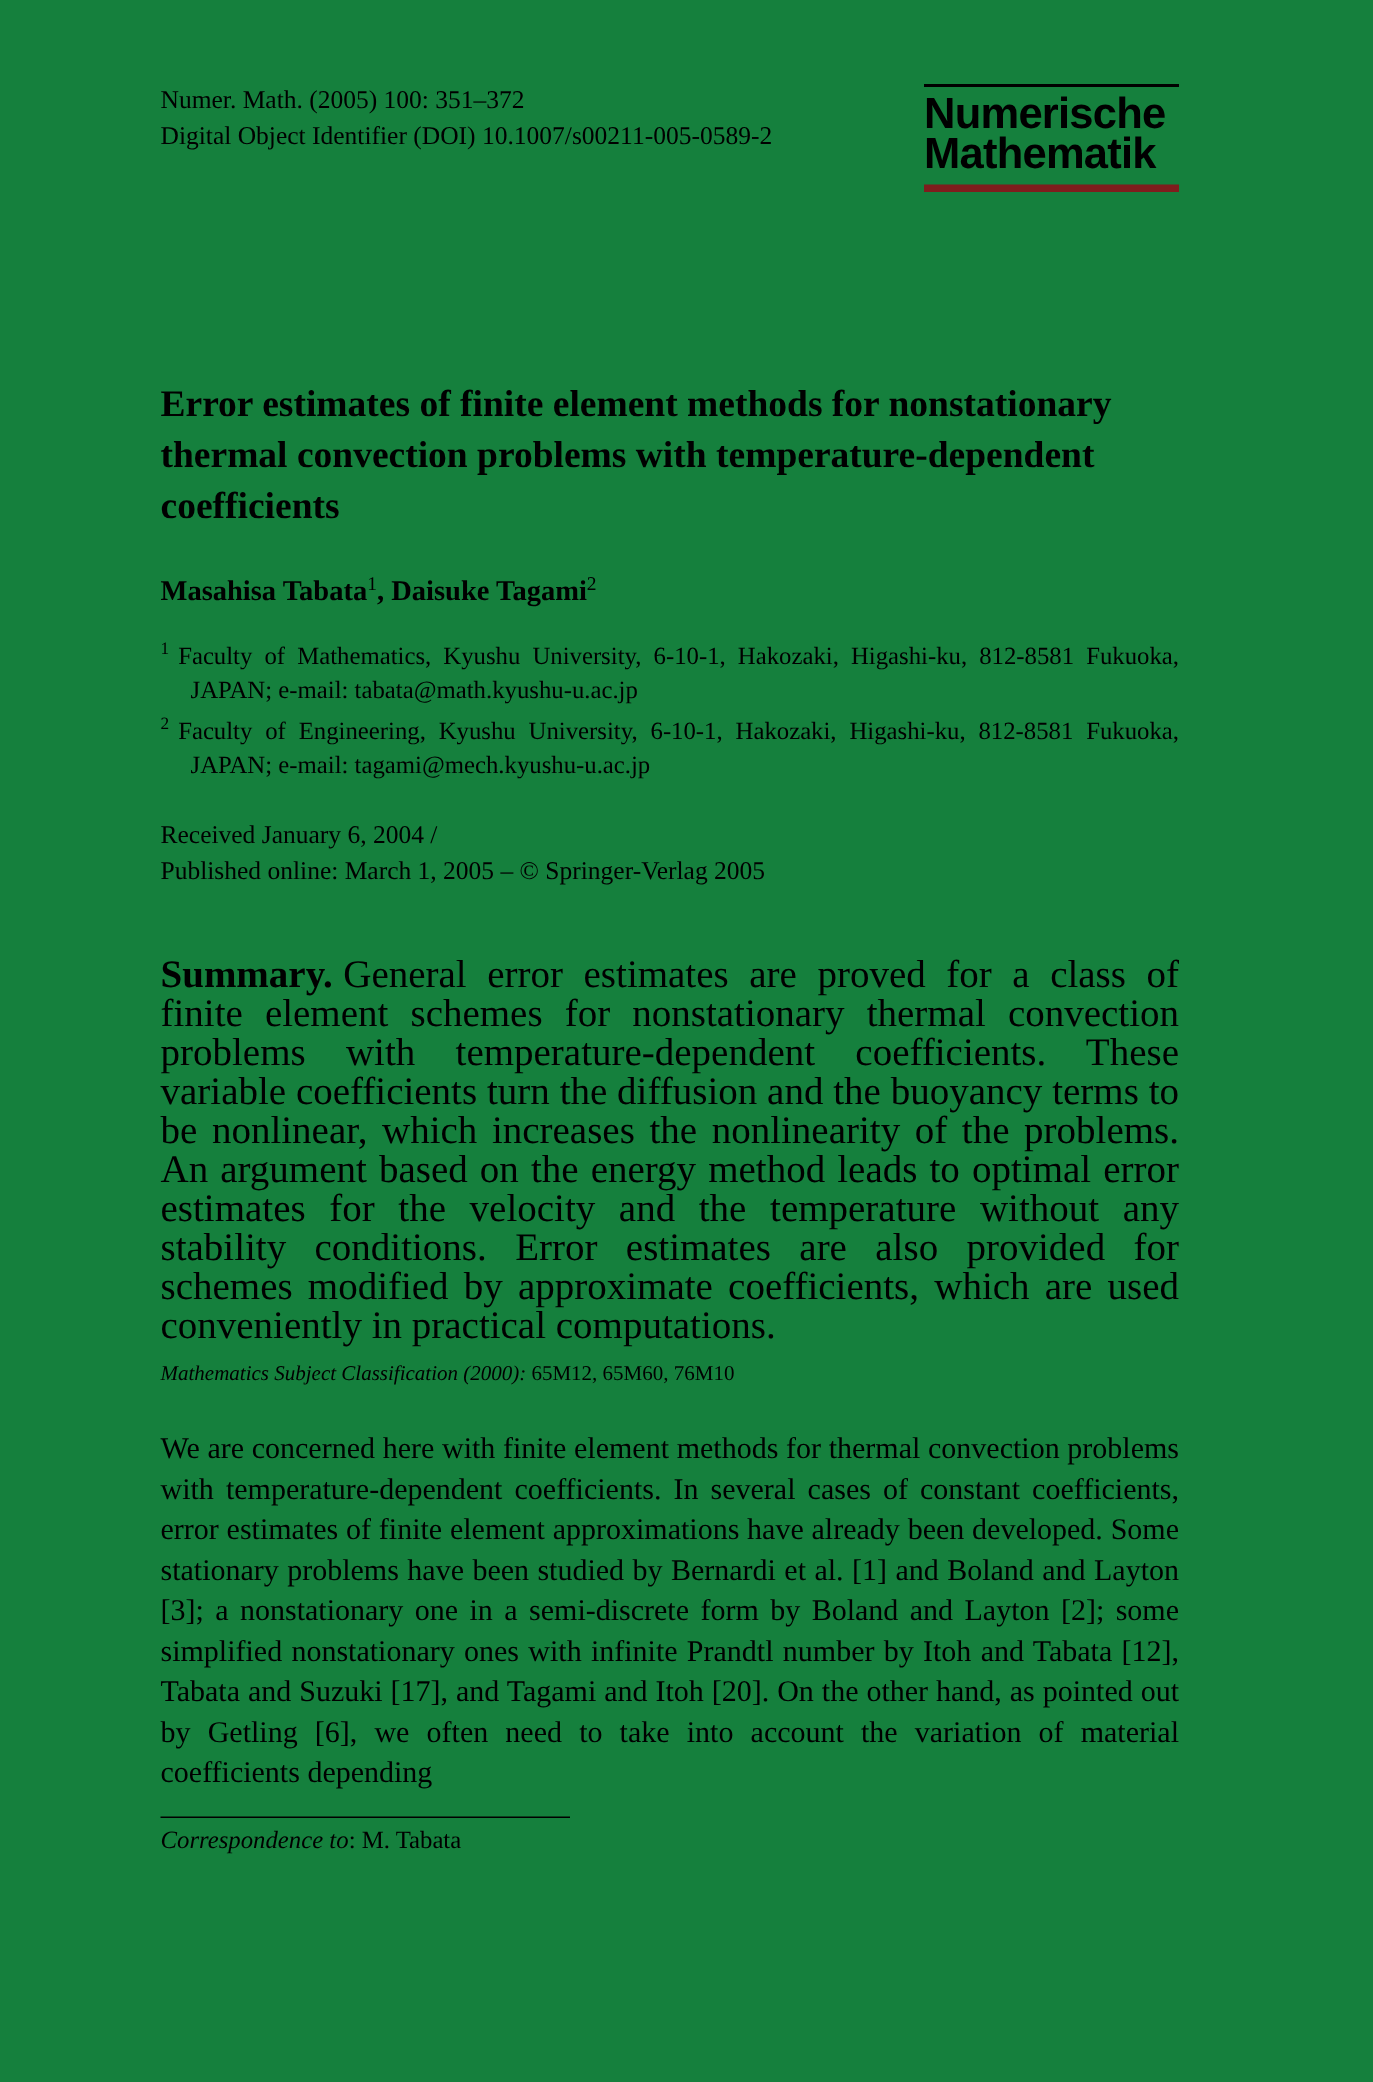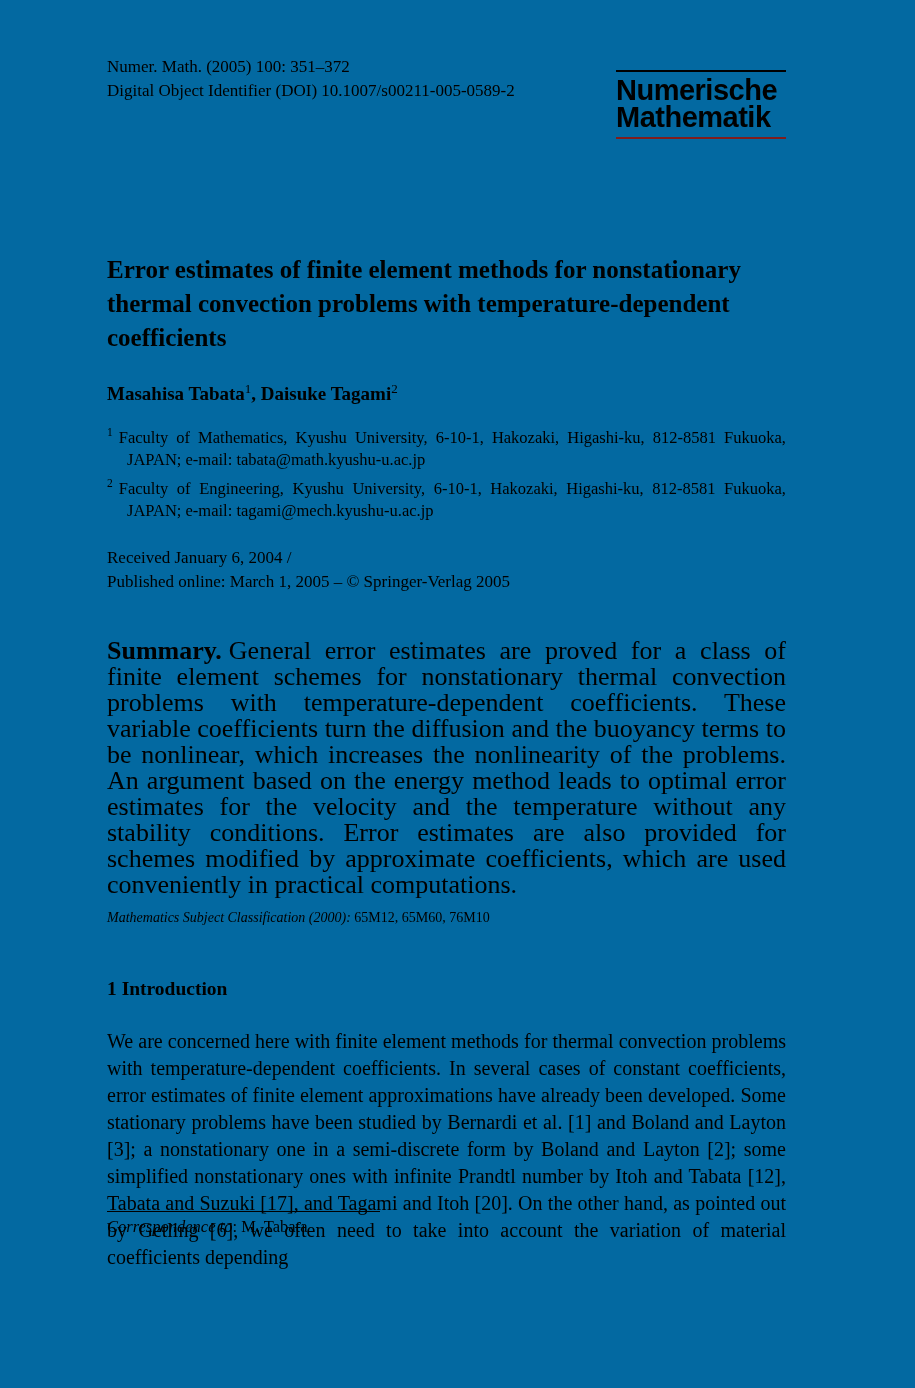--- a/index.html
+++ b/index.html
@@ -4,41 +4,41 @@
 <style>
   html, body {
     margin: 0;
     padding: 0;
     background: #ffffff;
   }
   .page {
     position: relative;
     width: 915px;
     height: 1388px;
-    background: #0369a1;
+    background: #15803d;
     color: #000000;
     font-family: "Liberation Serif", serif;
     overflow: hidden;
     box-sizing: border-box;
     padding: 55px 129px 0 107px;
   }
   
   .journal-head {
     font-size: 17px;
     line-height: 24px;
   }
   .journal-head p { margin: 0; }
   
   .logo {
     position: absolute;
-    top: 70px;
+    top: 56px;
     right: 129px;
     width: 170px;
     border-top: 2px solid #000;
-    border-bottom: 2px solid #7f1d1d;
+    border-bottom: 5px solid #7f1d1d;
     padding: 5px 0 6px 0;
     box-sizing: border-box;
   }
   .logo-text {
     font-family: "Liberation Sans", sans-serif;
     font-weight: bold;
     font-size: 29px;
     line-height: 27px;
     letter-spacing: -0.5px;
     white-space: nowrap;
@@ -147,19 +147,18 @@
 
   <div class="dates">
     <p>Received January 6, 2004 /</p>
     <p>Published online: March 1, 2005 – © Springer-Verlag 2005</p>
   </div>
 
   <p class="summary"><span class="lead">Summary.</span><span>General error estimates are proved for a class of finite element schemes for nonstationary thermal convection problems with temperature-dependent coefficients. These variable coefficients turn the diffusion and the buoyancy terms to be nonlinear, which increases the nonlinearity of the problems. An argument based on the energy method leads to optimal error estimates for the velocity and the temperature without any stability conditions. Error estimates are also provided for schemes modified by approximate coefficients, which are used conveniently in practical computations.</span></p>
 
   <p class="msc"><span class="msc-label">Mathematics Subject Classification (2000):</span><span> 65M12, 65M60, 76M10</span></p>
 
-  <h2 class="section-heading">1 Introduction</h2>
 
   <p class="body-par">We are concerned here with finite element methods for thermal convection problems with temperature-dependent coefficients. In several cases of constant coefficients, error estimates of finite element approximations have already been developed. Some stationary problems have been studied by Bernardi et al. [1] and Boland and Layton [3]; a nonstationary one in a semi-discrete form by Boland and Layton [2]; some simplified nonstationary ones with infinite Prandtl number by Itoh and Tabata [12], Tabata and Suzuki [17], and Tagami and Itoh [20]. On the other hand, as pointed out by Getling [6], we often need to take into account the variation of material coefficients depending</p>
 
   <div class="footnote"><span class="fn-label">Correspondence to</span><span>: M. Tabata</span></div>
 
 </div>
 
 </body></html>

